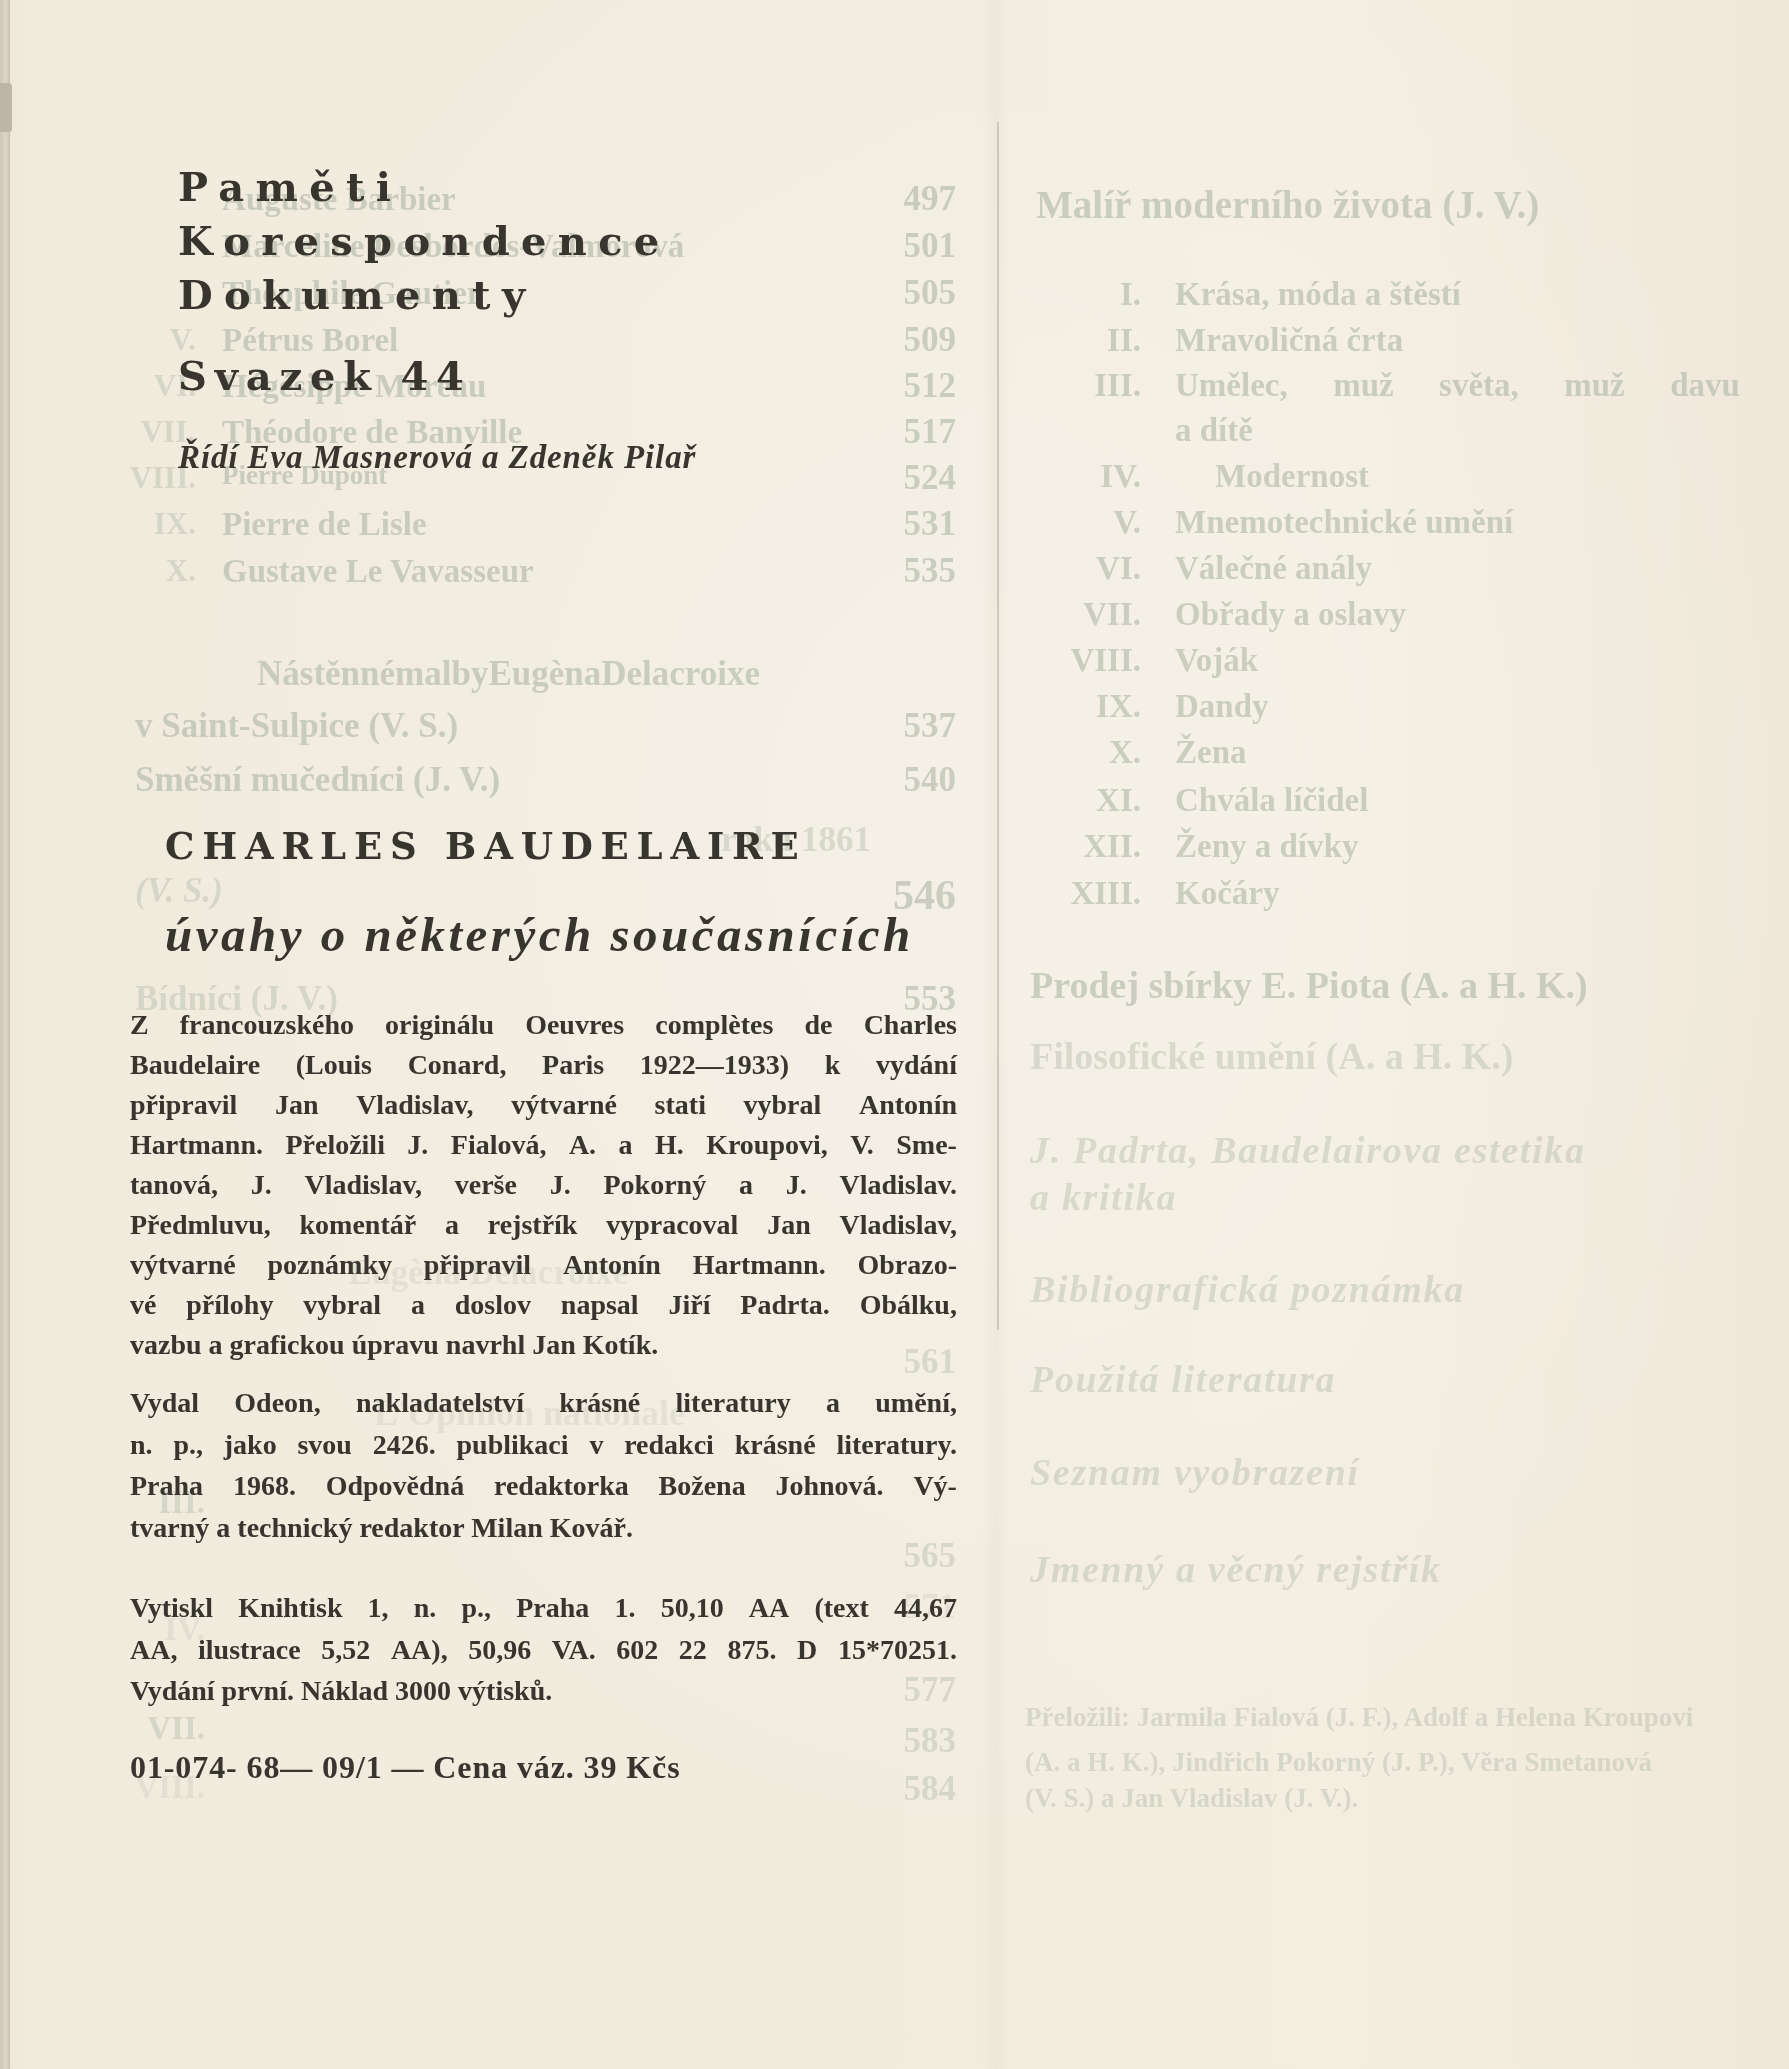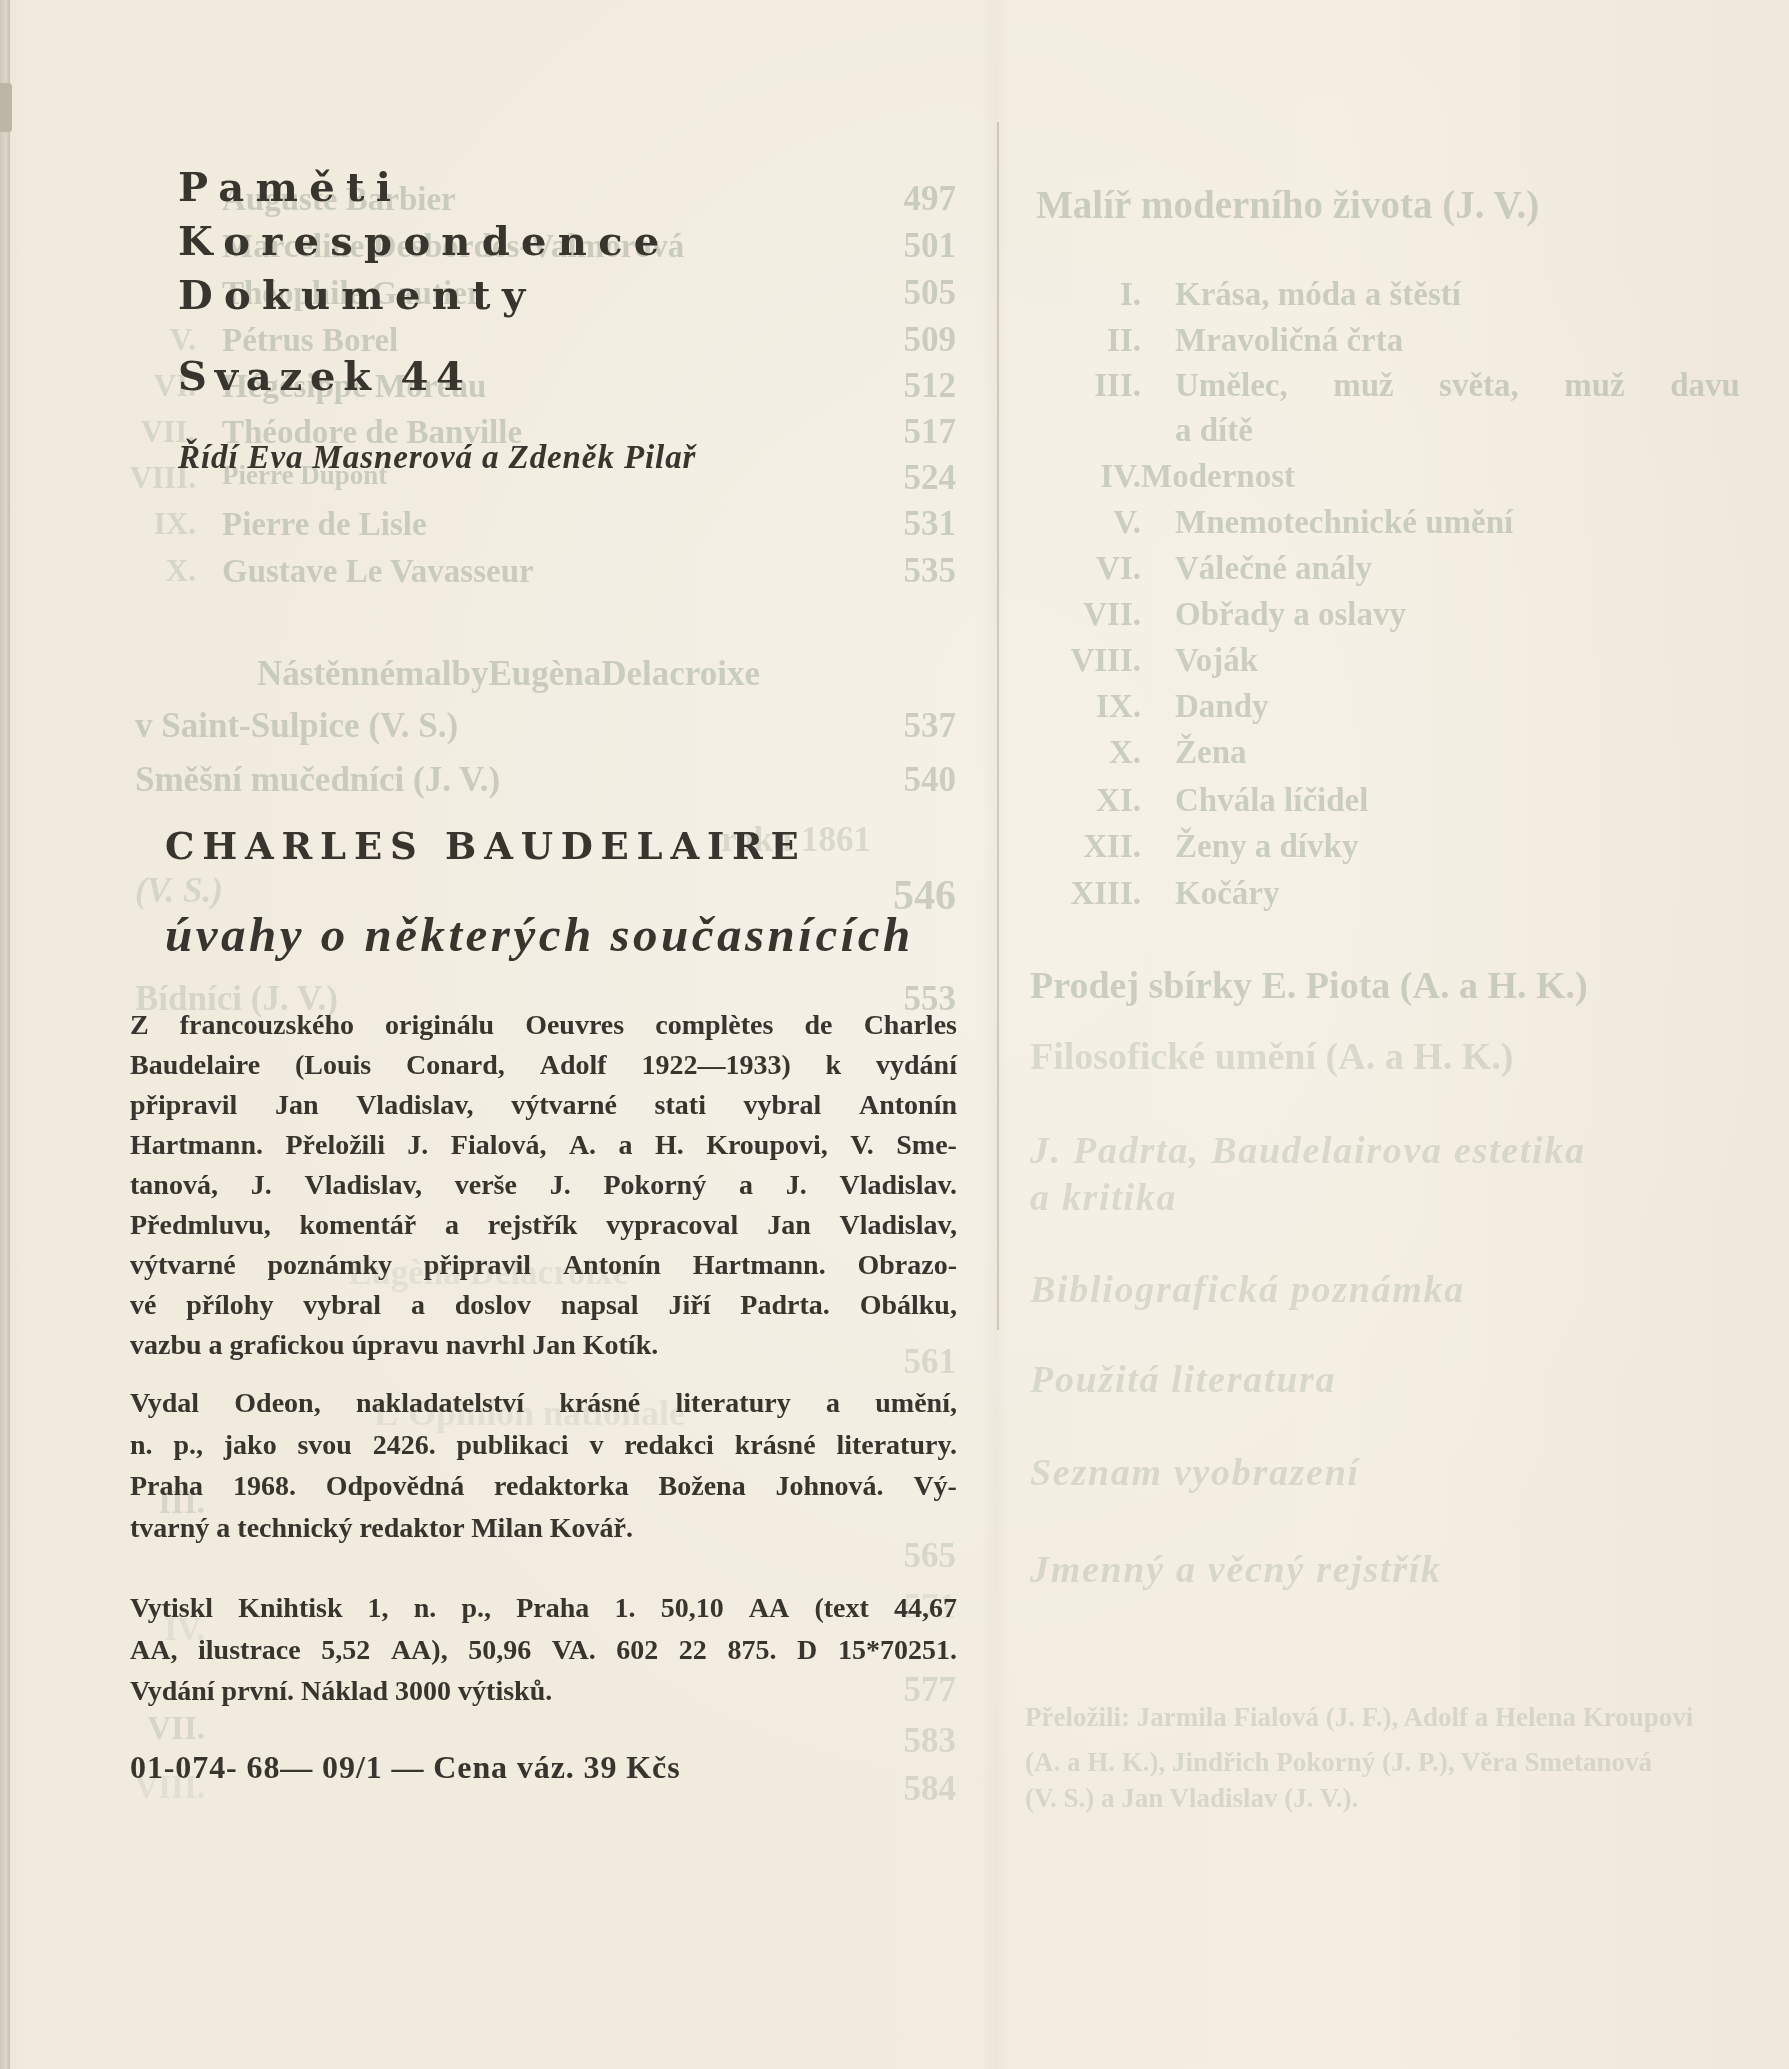--- a/index.html
+++ b/index.html
@@ -121,21 +121,21 @@
     <div class="abs gh ghb s1 num-r" style="left:1030px;top:367px;width:111px;font-size:33px">III.</div>
     <div class="abs gh ghb s1 jl jline" style="left: 1175px; top: 367px; width: 565px; font-size: 33px; display: flex; justify-content: space-between;">
         <span>Umělec,</span>
         <span>muž</span>
         <span>světa,</span>
         <span>muž</span>
         <span>davu</span>
       </div>
     <div class="abs gh ghb s1" style="left:1175px;top:412px;font-size:33px">a dítě</div>
     <div class="abs gh ghb s1 num-r" style="left:1030px;top:458px;width:111px;font-size:33px">IV.</div>
-    <div class="abs gh ghb s1" style="left:1141px;top:458px;font-size:33px">Modernost</div>
+    <div class="abs gh ghb s1" style="left:1215px;top:458px;font-size:33px">Modernost</div>
     <div class="abs gh ghb s1 num-r" style="left:1030px;top:504px;width:111px;font-size:33px">V.</div>
     <div class="abs gh ghb s1" style="left:1175px;top:504px;font-size:33px">Mnemotechnické umění</div>
     <div class="abs gh ghb s1 num-r" style="left:1030px;top:550px;width:111px;font-size:33px">VI.</div>
     <div class="abs gh ghb s1" style="left:1175px;top:550px;font-size:33px">Válečné anály</div>
     <div class="abs gh ghb s1 num-r" style="left:1030px;top:596px;width:111px;font-size:33px">VII.</div>
     <div class="abs gh ghb s1" style="left:1175px;top:596px;font-size:33px">Obřady a oslavy</div>
     <div class="abs gh ghb s1 num-r" style="left:1012px;top:642px;width:129px;font-size:33px">VIII.</div>
     <div class="abs gh ghb s1" style="left:1175px;top:642px;font-size:33px">Voják</div>
     <div class="abs gh ghb s1 num-r" style="left:1030px;top:688px;width:111px;font-size:33px">IX.</div>
     <div class="abs gh ghb s1" style="left:1175px;top:688px;font-size:33px">Dandy</div>
@@ -181,21 +181,21 @@
         <span>originálu</span>
         <span>Oeuvres</span>
         <span>complètes</span>
         <span>de</span>
         <span>Charles</span>
       </div>
     <div class="abs ink pline jl jline" style="top: 1050px; display: flex; justify-content: space-between;">
         <span>Baudelaire</span>
         <span>(Louis</span>
         <span>Conard,</span>
-        <span>Adolf</span>
+        <span>Paris</span>
         <span>1922—1933)</span>
         <span>k</span>
         <span>vydání</span>
       </div>
     <div class="abs ink pline jl jline" style="top: 1090px; display: flex; justify-content: space-between;">
         <span>připravil</span>
         <span>Jan</span>
         <span>Vladislav,</span>
         <span>výtvarné</span>
         <span>stati</span>

